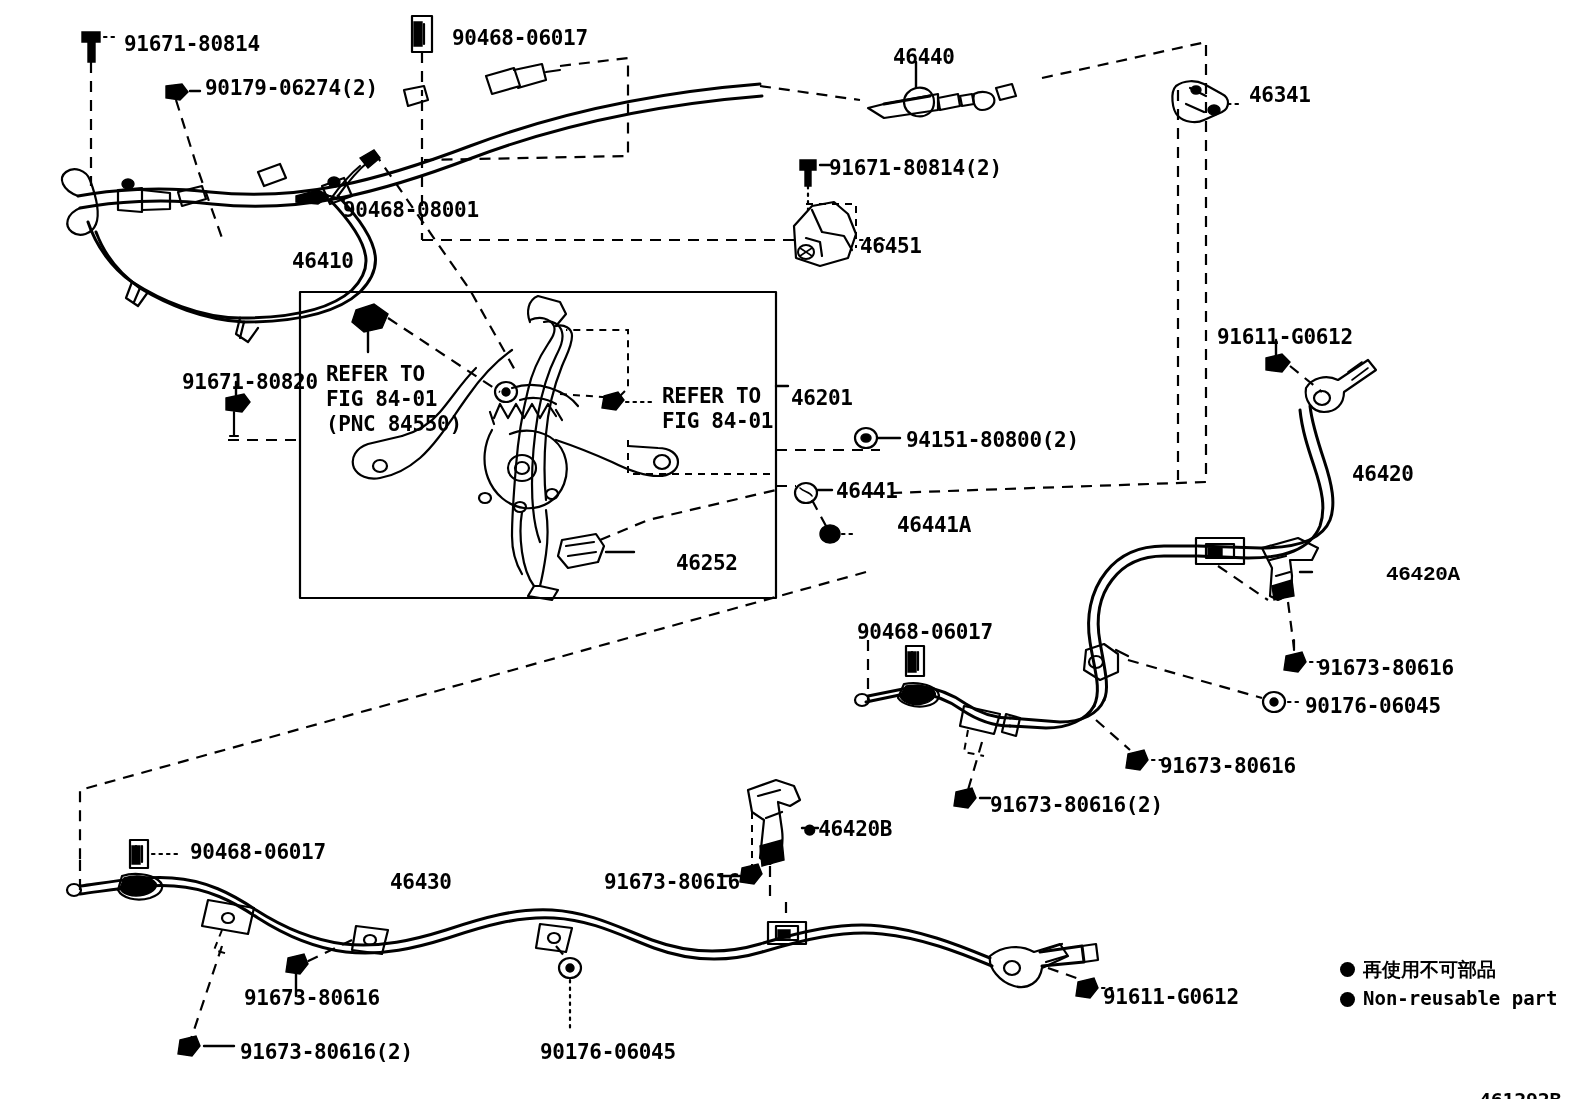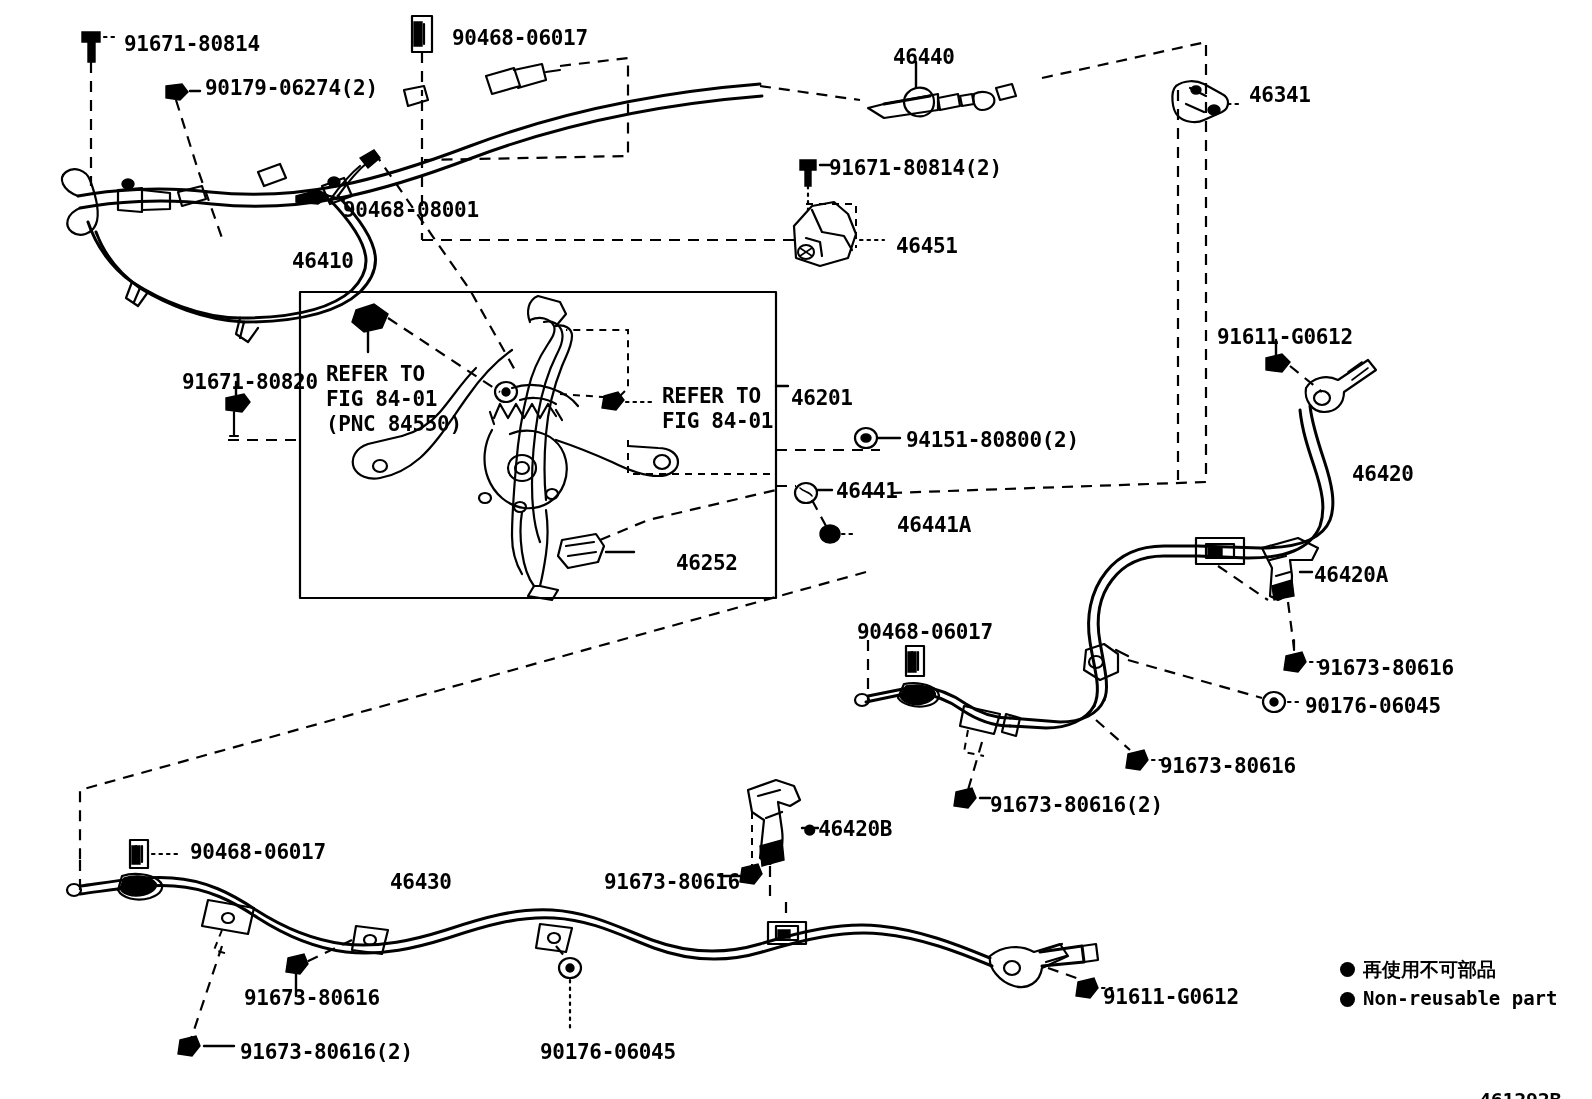--- a/index.html
+++ b/index.html
@@ -418,31 +418,31 @@
 FIG 84-01</div>
 
   <div id="callout-layer">
       <div class="lbl" style="left: 124px; top: 32px;">91671-80814</div>
       <div class="lbl" style="left: 452px; top: 26px;">90468-06017</div>
       <div class="lbl" style="left: 205px; top: 76px;">90179-06274(2)</div>
       <div class="lbl" style="left: 893px; top: 45px;">46440</div>
       <div class="lbl" style="left: 1249px; top: 83px;">46341</div>
       <div class="lbl" style="left: 829px; top: 156px;">91671-80814(2)</div>
       <div class="lbl" style="left: 343px; top: 198px;">90468-08001</div>
-      <div class="lbl" style="left: 896px; top: 234px;">46451</div>
+      <div class="lbl" style="left: 860px; top: 234px;">46451</div>
       <div class="lbl" style="left: 292px; top: 249px;">46410</div>
       <div class="lbl" style="left: 1217px; top: 325px;">91611-G0612</div>
       <div class="lbl" style="left: 182px; top: 370px;">91671-80820</div>
       <div class="lbl" style="left: 791px; top: 386px;">46201</div>
       <div class="lbl" style="left: 906px; top: 428px;">94151-80800(2)</div>
       <div class="lbl" style="left: 1352px; top: 462px;">46420</div>
       <div class="lbl" style="left: 836px; top: 479px;">46441</div>
       <div class="lbl" style="left: 857px; top: 513px; margin-left: 40px;">46441A</div>
       <div class="lbl" style="left: 640px; top: 551px; margin-left: 36px;">46252</div>
-      <div class="lbl" style="left: 1314px; top: 563px;">46420A</div>
+      <div class="lbl" style="left: 1386px; top: 563px; font-family: Liberation Mono, monospace;">46420A</div>
       <div class="lbl" style="left: 857px; top: 620px;">90468-06017</div>
       <div class="lbl" style="left: 1318px; top: 656px;">91673-80616</div>
       <div class="lbl" style="left: 1305px; top: 694px;">90176-06045</div>
       <div class="lbl" style="left: 1160px; top: 754px;">91673-80616</div>
       <div class="lbl" style="left: 990px; top: 793px;">91673-80616(2)</div>
       <div class="lbl dotlbl" style="left: 804px; top: 817px;">46420B</div>
       <div class="lbl" style="left: 190px; top: 840px;">90468-06017</div>
       <div class="lbl" style="left: 604px; top: 870px;">91673-80616</div>
       <div class="lbl" style="left: 390px; top: 870px;">46430</div>
       <div class="lbl" style="left: 1103px; top: 985px;">91611-G0612</div>

